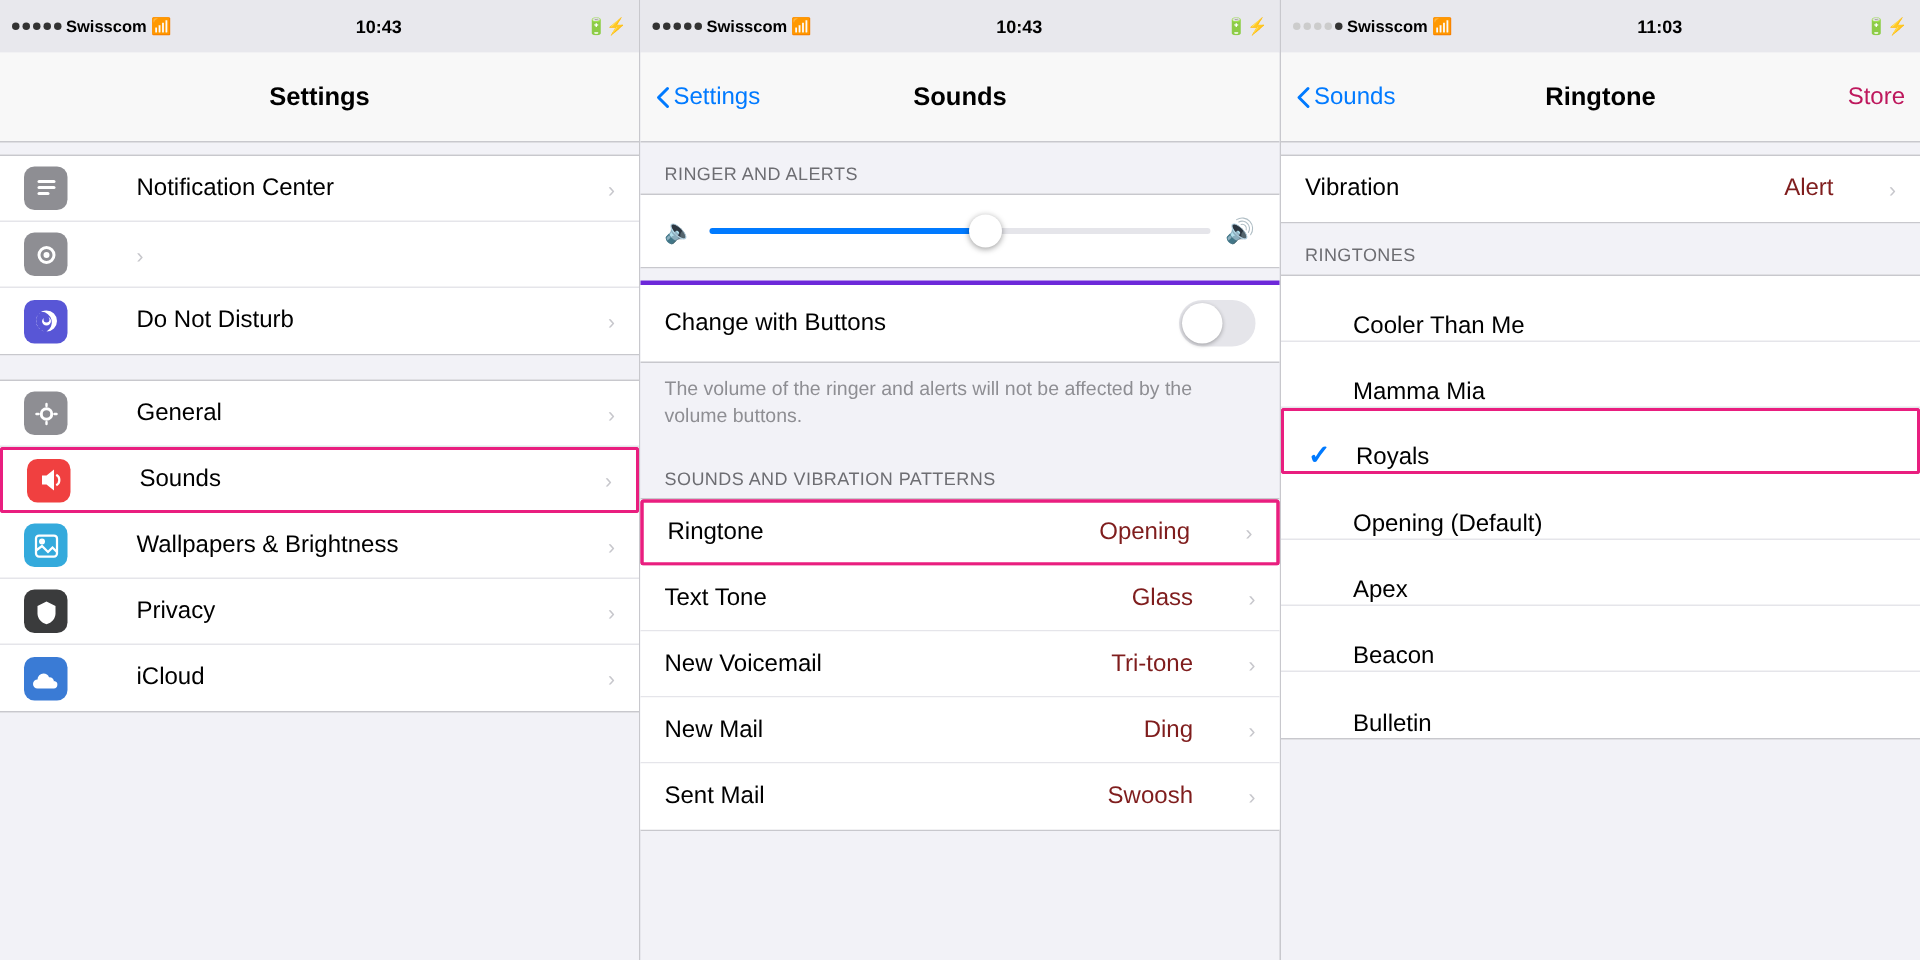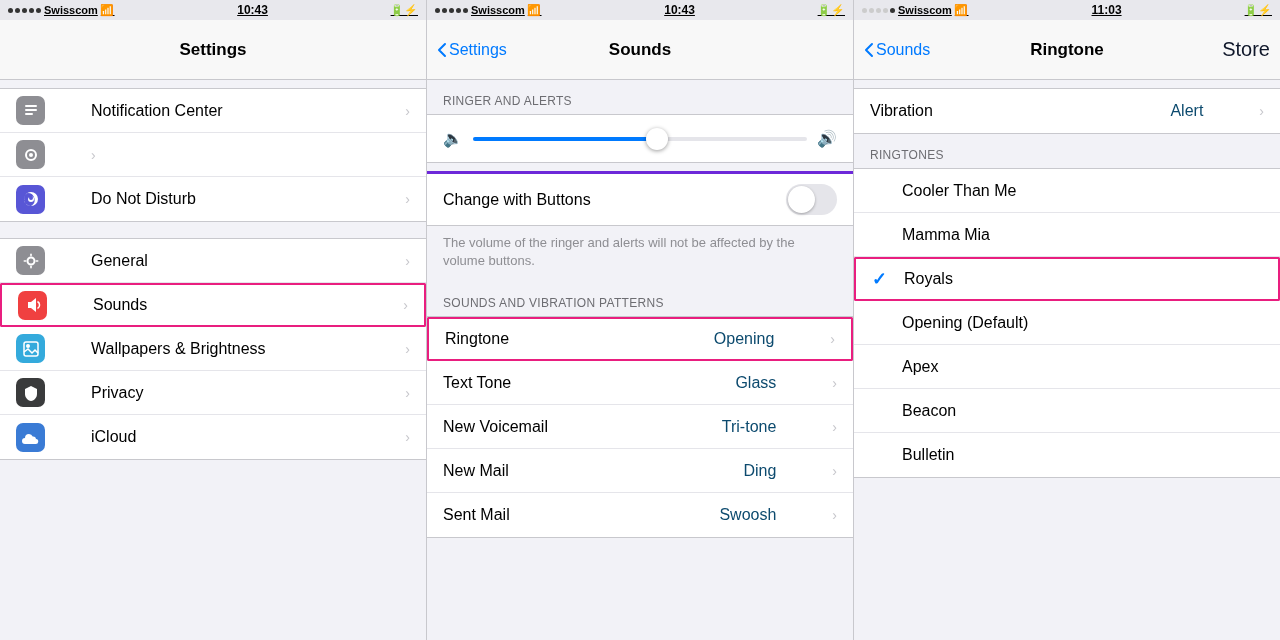--- a/index.html
+++ b/index.html
@@ -5,44 +5,44 @@
     * { margin: 0; padding: 0; box-sizing: border-box; }
     body { font-family: -apple-system, 'Helvetica Neue', Arial, sans-serif; display: flex; width: 1280px; height: 640px; overflow: hidden; background: #f2f2f7; }
 
     
     .panel { display: flex; flex-direction: column; height: 640px; }
     .panel-1 { width: 427px; border-right: 1px solid #c8c8cd; background: #f2f2f7; }
     .panel-2 { width: 427px; border-right: 1px solid #c8c8cd; background: #f2f2f7; }
     .panel-3 { width: 426px; background: #f2f2f7; }
 
     
-    .status-bar { height: 20px; background: #e8e8ed; display: flex; align-items: center; justify-content: space-between; padding: 0 8px; font-size: 11px; font-weight: 600; text-decoration: underline; }
+    .status-bar { height: 35px; background: #e8e8ed; display: flex; align-items: center; justify-content: space-between; padding: 0 8px; font-size: 11px; font-weight: 600; }
     .status-left { display: flex; align-items: center; gap: 3px; }
     .status-center { font-weight: 700; font-size: 12px; }
     .status-right { display: flex; align-items: center; gap: 3px; }
     .dots { display: flex; gap: 2px; }
     .dot { width: 5px; height: 5px; border-radius: 50%; background: #333; }
 
     
     .nav-bar { height: 60px; background: rgba(248,248,248,0.97); border-bottom: 1px solid #c8c8cd; display: flex; align-items: center; justify-content: center; position: relative; }
     .nav-title { font-size: 17px; font-weight: 600; color: #000; }
     .nav-back { position: absolute; left: 10px; font-size: 16px; color: #007aff; display: flex; align-items: center; gap: 2px; cursor: pointer; }
     .nav-back svg { width: 10px; height: 16px; }
-    .nav-right { position: absolute; right: 10px; font-size: 20px; color: #0f172a; cursor: pointer; }
+    .nav-right { position: absolute; right: 10px; font-size: 16px; color: #be185d; cursor: pointer; }
 
     
     .section-header { font-size: 12px; color: #6d6d72; text-transform: uppercase; padding: 14px 16px 6px 16px; letter-spacing: 0.3px; background: #f2f2f7; }
 
     
     .list-group { background: #fff; border-top: 1px solid #c8c8cd; border-bottom: 1px solid #c8c8cd; margin-bottom: 0; }
     .list-item { display: flex; align-items: center; padding: 0 16px; height: 44px; background: #fff; border-bottom: 1px solid #e5e5ea; cursor: pointer; position: relative; gap: 34px; }
     .list-item:last-child { border-bottom: none; }
     .list-item-icon { width: 29px; height: 29px; border-radius: 7px; display: flex; align-items: center; justify-content: center; margin-right: 12px; flex-shrink: 0; }
     .list-item-label { flex: 1; font-size: 16px; color: #000; }
-    .list-item-value { font-size: 16px; color: #0c4a6e; margin-right: 22px; }
+    .list-item-value { font-size: 16px; color: #7f1d1d; margin-right: 3px; }
     .chevron { color: #c7c7cc; font-size: 14px; }
 
     
     .icon-notif { background: #8e8e93; }
     .icon-control { background: #8e8e93; }
     .icon-dnd { background: #5856d6; }
     .icon-general { background: #8e8e93; }
     .icon-sounds { background: #f04040; }
     .icon-wallpaper { background: #34aadc; }
 
@@ -58,21 +58,21 @@
     .toggle-label { flex: 1; font-size: 16px; color: #000; }
     .toggle { width: 51px; height: 31px; background: #e5e5ea; border-radius: 16px; position: relative; cursor: pointer; }
     .toggle-knob { width: 27px; height: 27px; background: #fff; border-radius: 50%; position: absolute; top: 2px; left: 2px; box-shadow: 0 1px 3px rgba(0,0,0,0.3); transition: left 0.2s; }
 
     .hint-text { font-size: 13px; color: #8e8e93; padding: 8px 16px 12px 16px; line-height: 1.4; background: #f2f2f7; }
 
     
     .highlighted { outline: 2.5px solid #e91e7f; outline-offset: -2px; border-radius: 2px; }
 
     
-    .ringtone-item { display: flex; align-items: center; padding: 0 16px; height: 44px; background: #fff; border-bottom: 1px solid #e5e5ea; cursor: pointer; }
+    .ringtone-item { display: flex; align-items: flex-end; padding: 0 16px; height: 44px; background: #fff; border-bottom: 1px solid #e5e5ea; cursor: pointer; }
     .ringtone-item:last-child { border-bottom: none; }
     .ringtone-check { width: 22px; margin-right: 10px; color: #007aff; font-size: 18px; font-weight: 600; }
     .ringtone-label { font-size: 16px; color: #000; flex: 1; }
 
     
     .spacer { height: 16px; background: #f2f2f7; }
     .spacer-sm { height: 8px; background: #f2f2f7; }
   </style>
 </head>
 <body>

